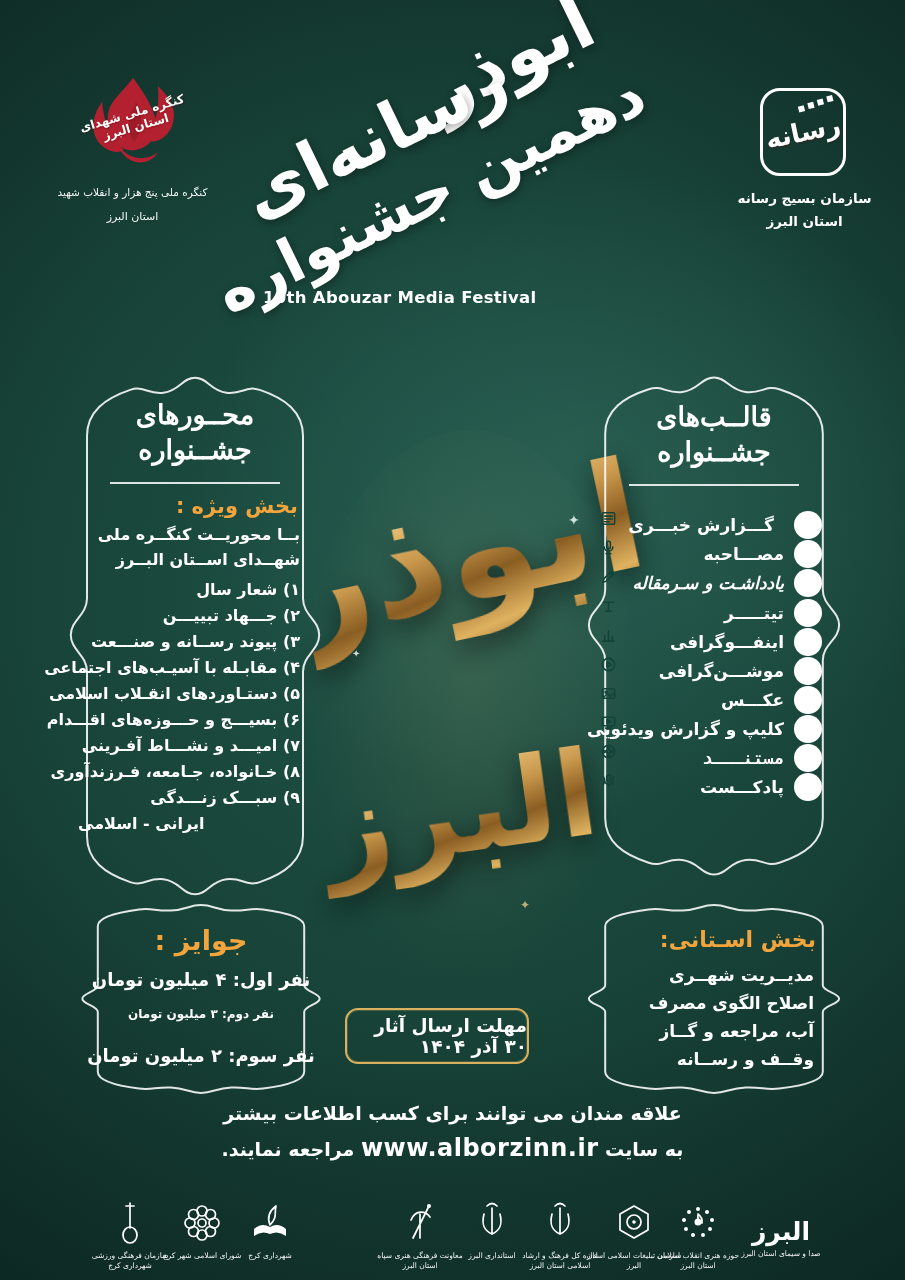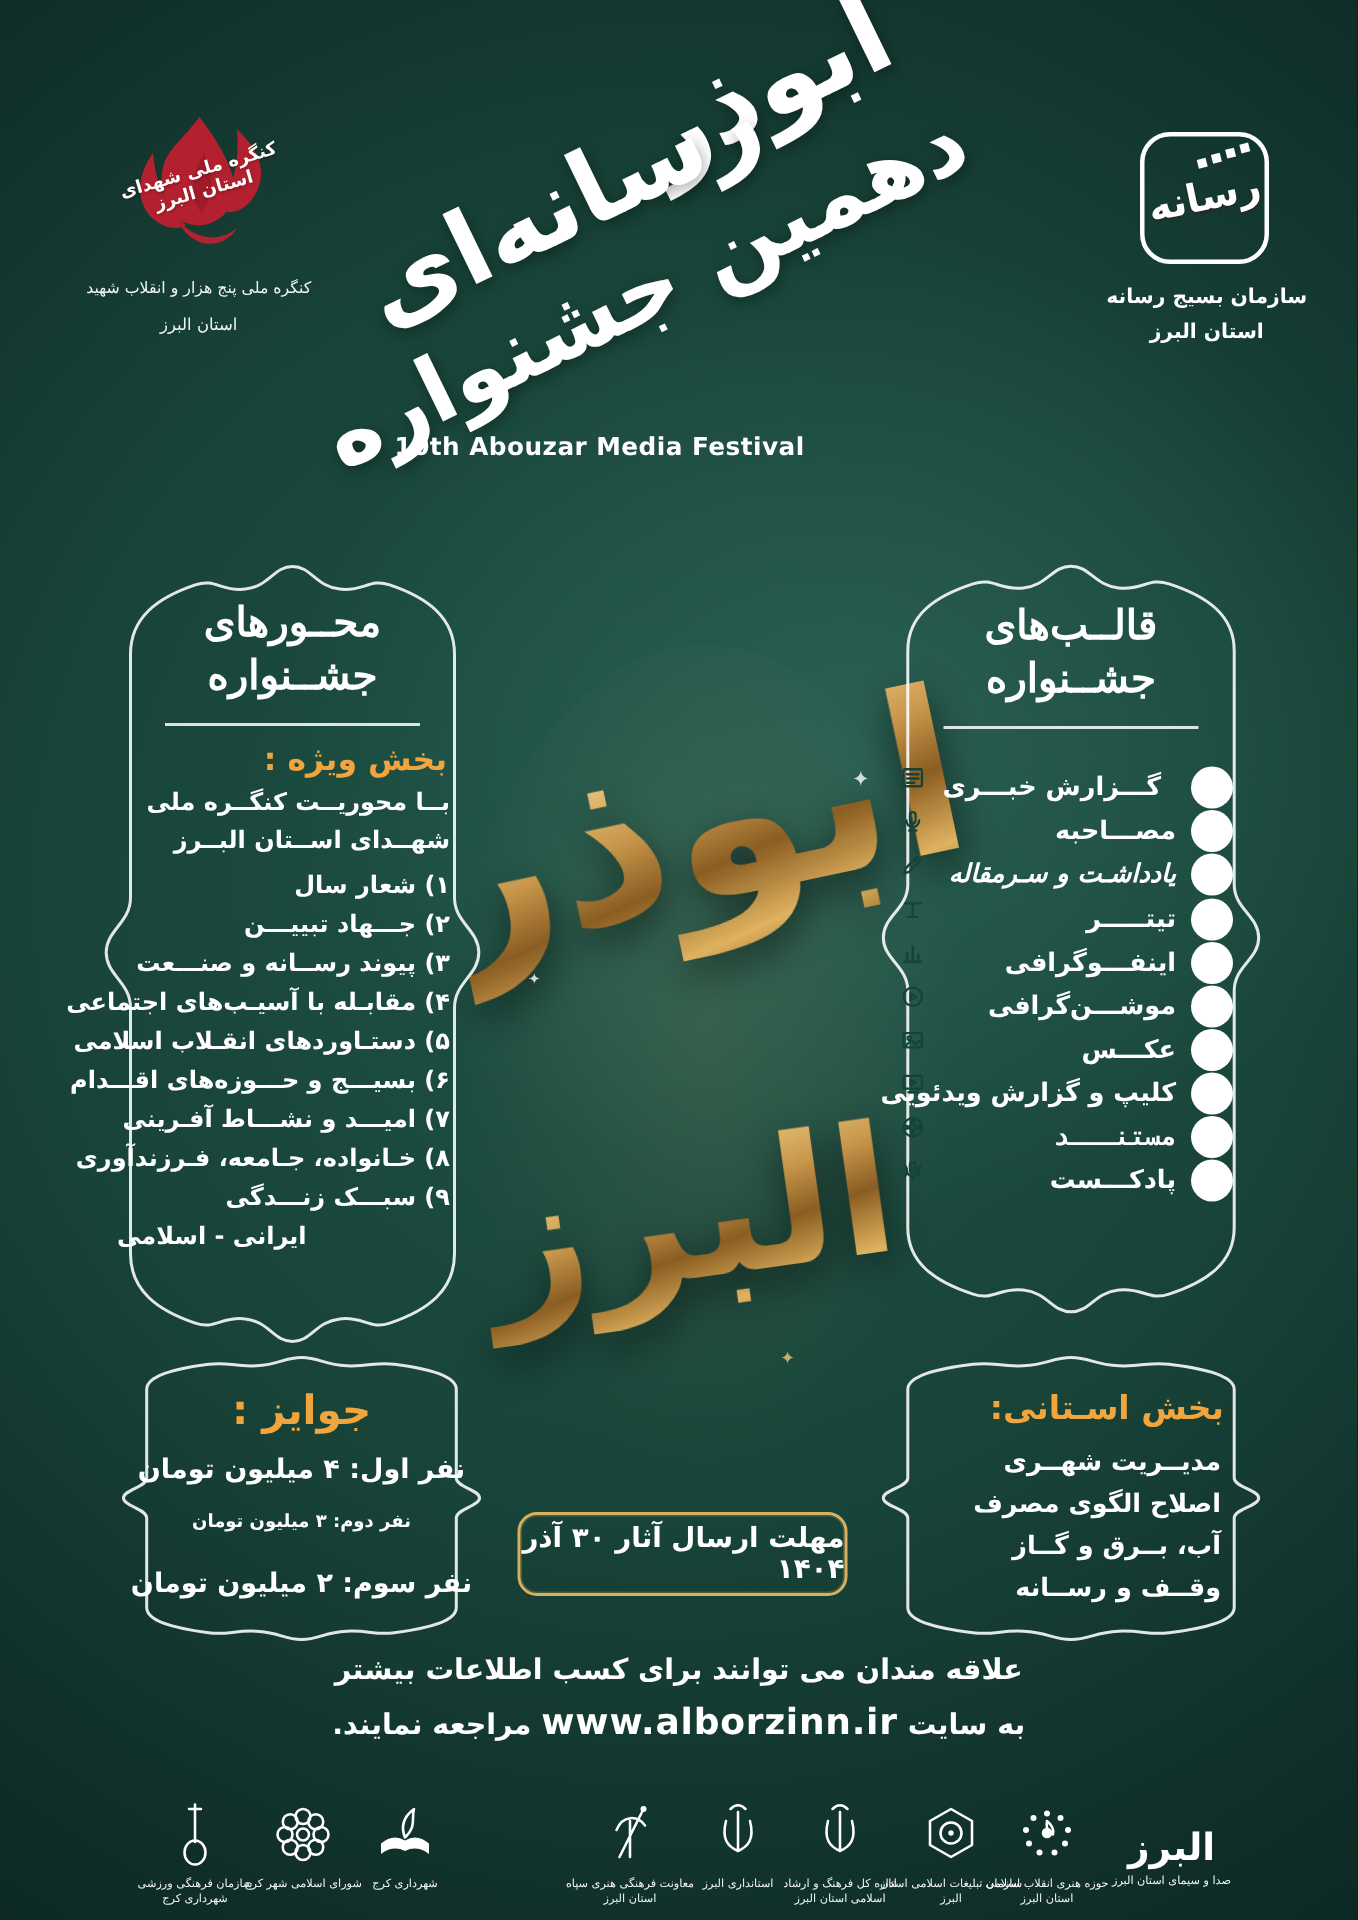--- a/index.html
+++ b/index.html
@@ -251,25 +251,25 @@
     <div class="abs fa white" style="left:0;right:0;top:142px;text-align:center;font-weight:bold;font-size:18px;">نفر سوم: ۲ میلیون تومان</div>
   </div>
 
   <div class="frame" style="left:578px;top:903px;width:272px;height:192px;">
     <svg viewBox="0 0 300 560" preserveAspectRatio="none">
       <path d="M150,6 C136,6 133,20 115,22 C97,24 93,14 78,19 C50,28 30,42 30,68 L30,240 C30,258 12,263 12,279 C12,295 30,300 30,318 L30,492 C30,518 50,532 78,541 C93,546 97,536 115,538 C133,540 136,554 150,554 C164,554 167,540 185,538 C203,536 207,546 222,541 C250,532 270,518 270,492 L270,318 C270,300 288,295 288,279 C288,263 270,258 270,240 L270,68 C270,42 250,28 222,19 C207,14 203,24 185,22 C167,20 164,6 150,6 Z"></path>
     </svg>
     <div class="gold-heading abs" style="right:34px;top:24px;font-size:22px;">بخش اسـتانی:</div>
     <div class="theme-line" style="right:36px;top:62px;font-size:17px;">مدیــریت شهــری</div>
     <div class="theme-line" style="right:36px;top:90px;font-size:17px;">اصلاح الگوی مصرف</div>
-    <div class="theme-line" style="right:36px;top:118px;font-size:17px;">آب، بــرق و گــاز</div>
+    <div class="theme-line" style="right:36px;top:118px;font-size:17px;">آب، مراجعه و گــاز</div>
     <div class="theme-line" style="right:36px;top:146px;font-size:17px;">وقــف و رســانه</div>
   </div>
 
-  <div class="deadline" style="left:345px;top:1008px;width:220px;height:56px;">
+  <div class="deadline" style="left:345px;top:1008px;width:184px;height:56px;">
     <span>مهلت ارسال آثار ۳۰ آذر ۱۴۰۴</span>
   </div>
 
   <div class="footer-note" style="top:1102px;">علاقه مندان می توانند برای کسب اطلاعات بیشتر</div>
   <div class="footer-note" style="top:1134px;">
     <span>به سایت</span>
     <span class="latin">www.alborzinn.ir</span>
     <span>مراجعه نمایند.</span>
   </div>
 

